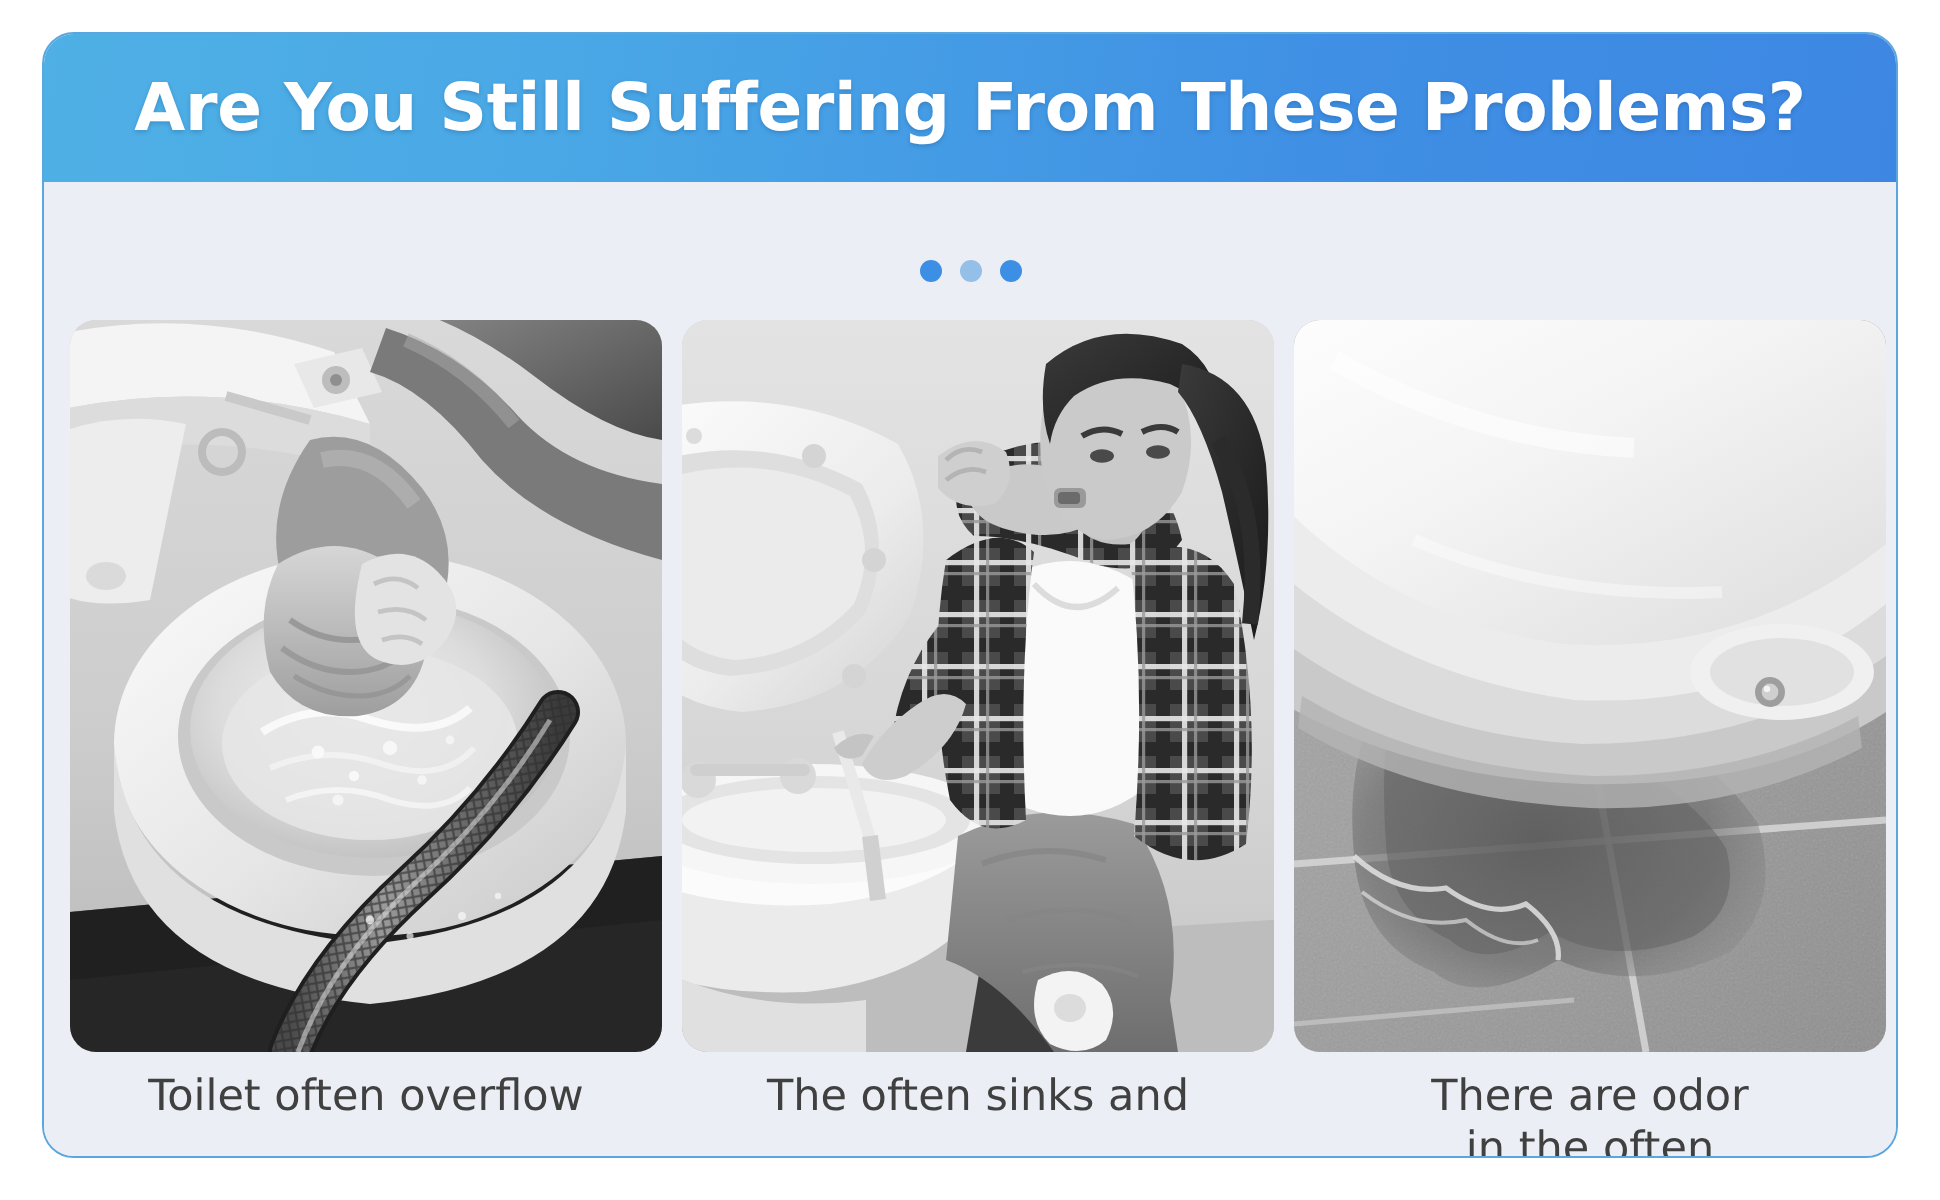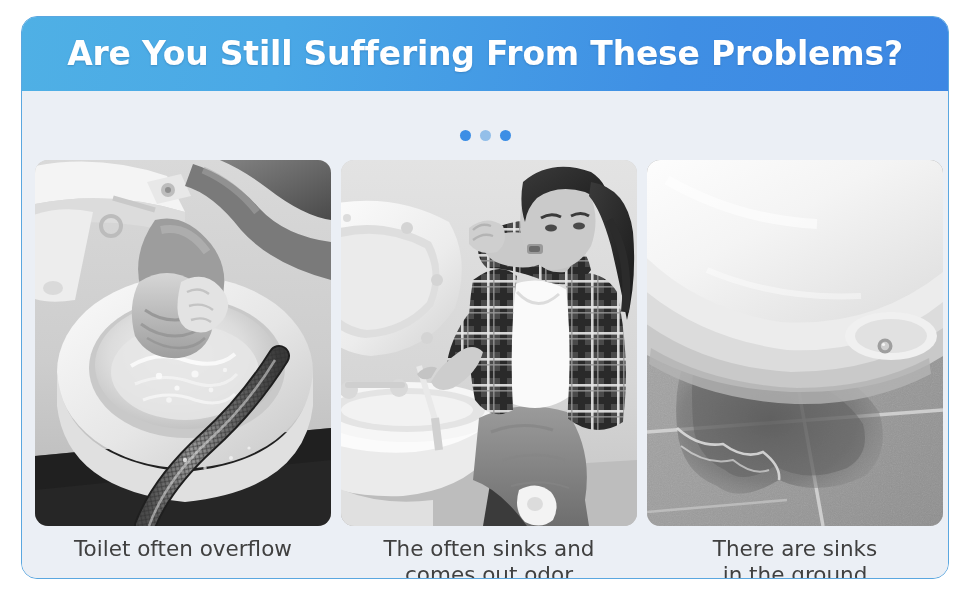--- a/index.html
+++ b/index.html
@@ -354,21 +354,20 @@
               <path d="M230 56 q10 -5 18 0" stroke="#3a3a3a" stroke-width="3" fill="none"></path>
               <ellipse cx="210" cy="68" rx="6" ry="3.4" fill="#4a4a4a"></ellipse>
               <ellipse cx="238" cy="66" rx="6" ry="3.4" fill="#4a4a4a"></ellipse>
 
               <rect x="186" y="84" width="16" height="10" rx="3" fill="#9a9a9a"></rect>
               <rect x="188" y="86" width="11" height="6" rx="2" fill="#6b6b6b"></rect>
             </svg>
           </div>
           <div class="caption">
             <span class="line">The often sinks and</span>
-            <span class="line">comes out odor</span>
           </div>
         </div>
 
         <div class="panel">
           <div class="photo">
             <svg viewBox="0 0 296 366" preserveAspectRatio="xMidYMid slice" role="img">
               <defs>
                 <linearGradient id="tile3" x1="0" y1="0" x2="1" y2="1">
                   <stop offset="0%" stop-color="#a9a9a9"></stop>
                   <stop offset="50%" stop-color="#9e9e9e"></stop>
@@ -418,21 +417,21 @@
               <ellipse cx="244" cy="176" rx="36" ry="17" fill="#e1e1e1"></ellipse>
               <circle cx="238" cy="186" r="7.5" fill="#9e9e9e"></circle>
               <circle cx="238" cy="186" r="4.2" fill="#cfcfcf"></circle>
               <circle cx="236.5" cy="184.5" r="1.6" fill="#f4f4f4"></circle>
 
               <path d="M20 20 Q90 60 170 64" stroke="#ffffff" stroke-width="10" fill="none" opacity="0.55"></path>
               <path d="M60 110 Q130 140 214 136" stroke="#ffffff" stroke-width="6" fill="none" opacity="0.4"></path>
             </svg>
           </div>
           <div class="caption">
-            <span class="line">There are sinks</span>
-            <span class="line">in the ground</span>
+            <span class="line">There are odor</span>
+            <span class="line">in the often</span>
           </div>
         </div>
 
       </div>
     </div>
   </div>
 </div>
 
 </body></html>

